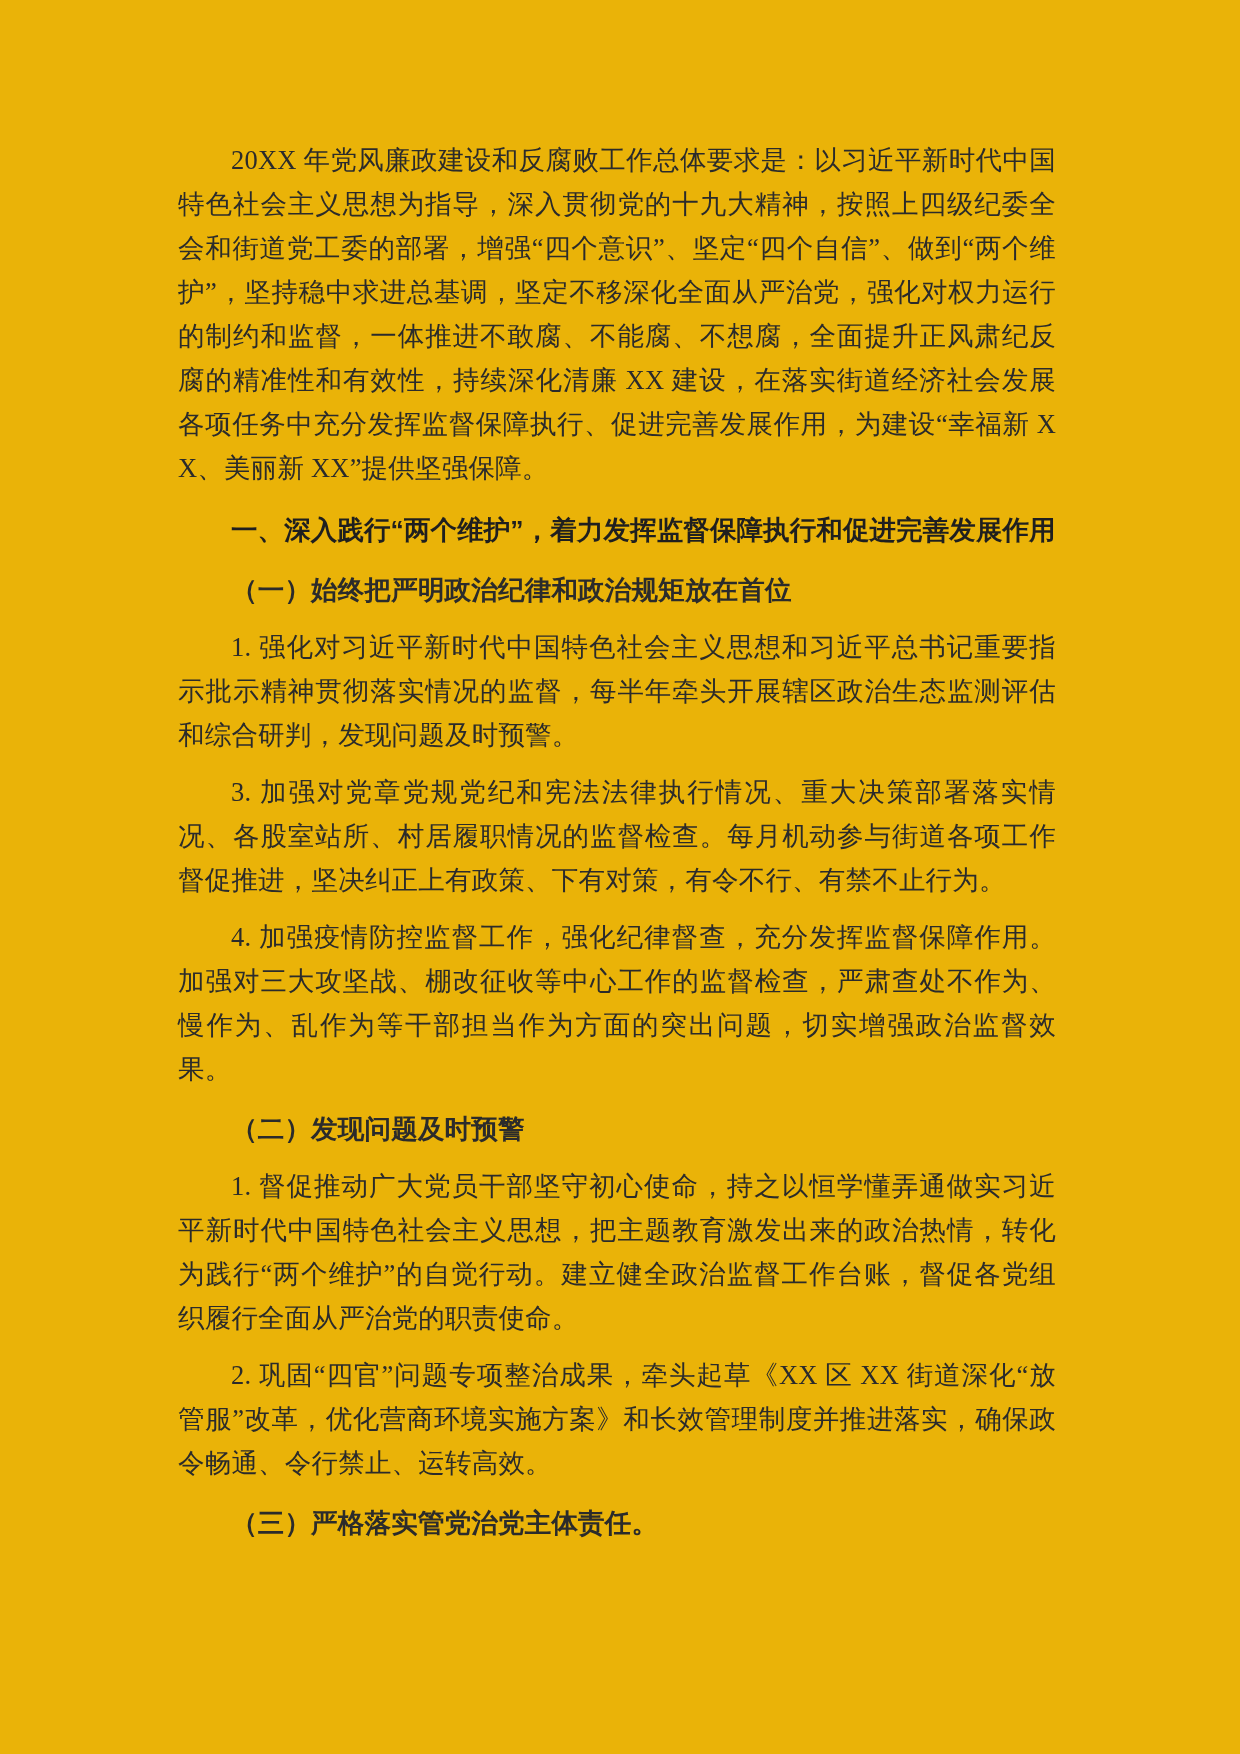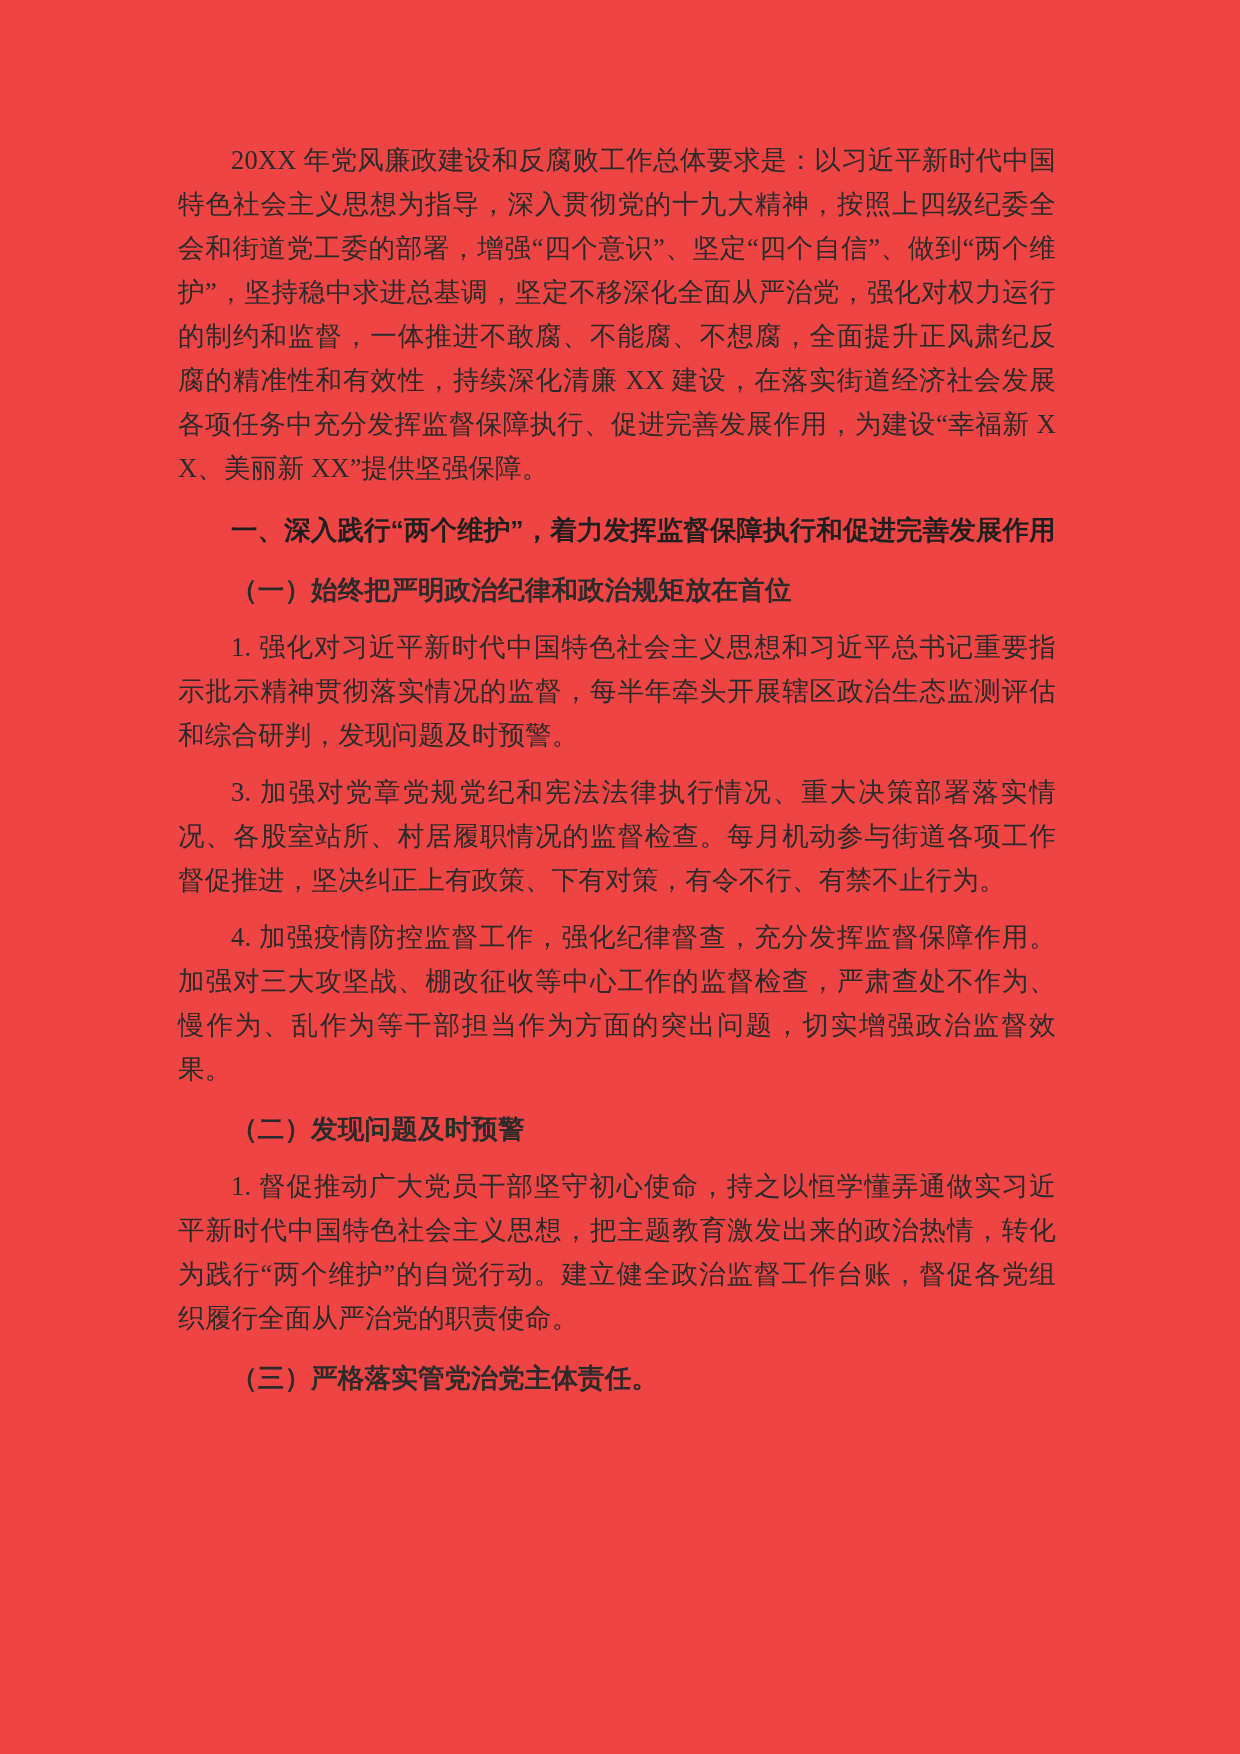--- a/index.html
+++ b/index.html
@@ -4,21 +4,21 @@
 <style>
   html, body {
     margin: 0;
     padding: 0;
     background: #ffffff;
   }
   .page {
     position: relative;
     width: 1240px;
     height: 1754px;
-    background: #ef4444;
+    background: #eab308;
     box-sizing: border-box;
     overflow: hidden;
   }
   .content {
     position: absolute;
     left: 178px;
     top: 138px;
     width: 878px;
   }
   .para {
@@ -76,17 +76,18 @@
 
 
     <p class="para">3. 加强对党章党规党纪和宪法法律执行情况、重大决策部署落实情况、各股室站所、村居履职情况的监督检查。每月机动参与街道各项工作督促推进，坚决纠正上有政策、下有对策，有令不行、有禁不止行为。</p>
 
     <p class="para">4. 加强疫情防控监督工作，强化纪律督查，充分发挥监督保障作用。加强对三大攻坚战、棚改征收等中心工作的监督检查，严肃查处不作为、慢作为、乱作为等干部担当作为方面的突出问题，切实增强政治监督效果。</p>
 
     <h2 class="heading-2">（二）发现问题及时预警</h2>
 
     <p class="para">1. 督促推动广大党员干部坚守初心使命，持之以恒学懂弄通做实习近平新时代中国特色社会主义思想，把主题教育激发出来的政治热情，转化为践行“两个维护”的自觉行动。建立健全政治监督工作台账，督促各党组织履行全面从严治党的职责使命。</p>
 
+    <p class="para">2. 巩固“四官”问题专项整治成果，牵头起草《XX 区 XX 街道深化“放管服”改革，优化营商环境实施方案》和长效管理制度并推进落实，确保政令畅通、令行禁止、运转高效。</p>
 
     <h2 class="heading-2">（三）严格落实管党治党主体责任。</h2>
 
   </div>
 </div>
 
 </body></html>

